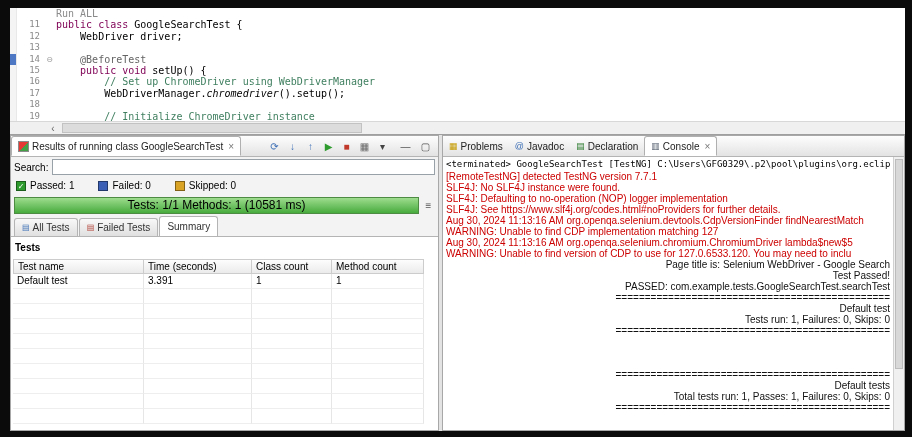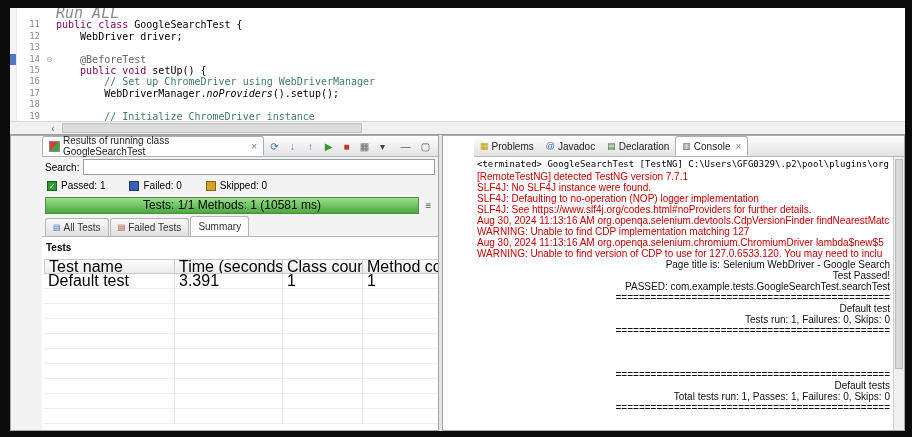--- a/index.html
+++ b/index.html
@@ -15,32 +15,32 @@
   .emarker{width:7px;background:#f4f4f4;border-right:1px solid #e8e8e8;flex:none;}
   .emarker.on{background:#4f78c4;}
   .elnum{width:26px;flex:none;text-align:right;padding-right:3px;color:#8a8a8a;font-size:9px;background:#fff;}
   .efold{width:13px;flex:none;color:#9a9a9a;font-size:8px;text-align:center;font-family:"DejaVu Sans",sans-serif;}
   .ecode{flex:1;overflow:hidden;}
   .tk-kw{color:#7f0055;font-weight:normal;}
   .tk-cm{color:#3f7f5f;}
   .tk-ann{color:#646464;}
   .tk-st{font-style:italic;color:#000;}
   .tk-pl{color:#000;}
-  .tk-mining{color:#8a8a8a;font-style:italic;font-size:15px;}
+  .tk-mining{color:#8a8a8a;font-size:10px;}
 
   
   .hscroll{height:14px;background:#f0f0f0;border-top:1px solid #d8d8d8;border-bottom:1px solid #9f9f9f;
     display:flex;align-items:center;}
   .hs-btn{width:14px;margin-left:36px;text-align:center;color:#666;font-size:10px;}
   .hs-track{flex:1;height:100%;position:relative;}
   .hs-thumb{position:absolute;left:2px;top:1px;bottom:1px;width:300px;background:#dcdcdc;border:1px solid #c2c2c2;}
 
   
   .bottom{flex:1;display:flex;background:#cfcfcf;min-height:0;}
-  .panel{position:relative;display:flex;flex-direction:column;border:1px solid #a8a8a8;min-width:0;padding-left:31px;}
+  .panel{position:relative;display:flex;flex-direction:column;border:1px solid #a8a8a8;min-width:0;}
   .left-panel{width:429px;background:#f3f3f3;}
   .splitter{width:3px;background:#e3e3e3;}
   .right-panel{flex:1;background:#fff;}
 
   .view-tabbar{height:21px;flex:none;display:flex;align-items:stretch;
     background:linear-gradient(#fdfdfd,#e3e3e3);border-bottom:1px solid #b4b4b4;font-size:10px;}
   .view-tab,.vtab{display:flex;align-items:center;gap:3px;padding:0 6px;color:#222;}
   .view-tab.active,.vtab.active{background:#fff;border:1px solid #b0b0b0;border-bottom:1px solid #fff;
     border-top-left-radius:3px;border-top-right-radius:3px;}
   .vtab-ic{font-size:9px;}
@@ -63,21 +63,21 @@
     text-align:center;font-size:12px;line-height:15px;color:#000;}
   .pmenu{width:13px;color:#555;font-size:10px;text-align:center;}
   .subtabs{height:20px;flex:none;display:flex;align-items:flex-end;padding-left:3px;font-size:10px;}
   .subtab{display:flex;align-items:center;gap:3px;padding:1px 7px;height:18px;
     background:linear-gradient(#f8f8f8,#e0e0e0);border:1px solid #b4b4b4;border-bottom:none;
     border-top-left-radius:3px;border-top-right-radius:3px;margin-right:1px;color:#333;}
   .subtab.active{background:#fff;height:20px;}
   .subtab-ic{font-size:8px;}
   .summary-body{flex:1;background:#fff;border-top:1px solid #b4b4b4;padding:3px 10px 0 2px;overflow:hidden;}
   .tests-title{font-weight:bold;font-size:10px;padding:2px 2px 6px;}
-  .ttable{font-size:16px;}
+  .ttable{font-size:10px;}
   .trow{display:flex;height:15px;line-height:14px;}
   .tcell{border-right:1px solid #e6e6e6;border-bottom:1px solid #eeeeee;padding:0 4px;
     overflow:hidden;white-space:nowrap;flex:none;}
   .tcell:nth-child(1){width:131px;}
   .tcell:nth-child(2){width:108px;}
   .tcell:nth-child(3){width:80px;}
   .tcell:nth-child(4){width:92px;}
   .thead .tcell{background:linear-gradient(#fdfdfd,#ebebeb);border:1px solid #cccccc;border-left:none;}
   .thead .tcell:first-child{border-left:1px solid #cccccc;}
 
@@ -100,21 +100,21 @@
 
   <div class="editor">
     <div id="editor-lines">
         <div class="eline"><span class="emarker"></span><span class="elnum"></span><span class="efold"></span><span class="ecode"><span class="tk-mining">Run ALL</span></span></div>
         <div class="eline"><span class="emarker"></span><span class="elnum">11</span><span class="efold"></span><span class="ecode"><span class="tk-kw">public class</span><span class="tk-pl"> GoogleSearchTest {</span></span></div>
         <div class="eline"><span class="emarker"></span><span class="elnum">12</span><span class="efold"></span><span class="ecode"><span class="tk-pl">    WebDriver driver;</span></span></div>
         <div class="eline"><span class="emarker"></span><span class="elnum">13</span><span class="efold"></span><span class="ecode"></span></div>
         <div class="eline"><span class="emarker on"></span><span class="elnum">14</span><span class="efold">⊖</span><span class="ecode"><span class="tk-ann">    @BeforeTest</span></span></div>
         <div class="eline"><span class="emarker"></span><span class="elnum">15</span><span class="efold"></span><span class="ecode"><span class="tk-pl">    </span><span class="tk-kw">public void</span><span class="tk-pl"> setUp() {</span></span></div>
         <div class="eline"><span class="emarker"></span><span class="elnum">16</span><span class="efold"></span><span class="ecode"><span class="tk-cm">        // Set up ChromeDriver using WebDriverManager</span></span></div>
-        <div class="eline"><span class="emarker"></span><span class="elnum">17</span><span class="efold"></span><span class="ecode"><span class="tk-pl">        WebDriverManager.</span><span class="tk-st">noProviders</span><span class="tk-pl">().setup();</span></span></div>
+        <div class="eline"><span class="emarker"></span><span class="elnum">17</span><span class="efold"></span><span class="ecode"><span class="tk-pl">        WebDriverManager.</span><span class="tk-st">chromedriver</span><span class="tk-pl">().setup();</span></span></div>
         <div class="eline"><span class="emarker"></span><span class="elnum">18</span><span class="efold"></span><span class="ecode"></span></div>
         <div class="eline"><span class="emarker"></span><span class="elnum">19</span><span class="efold"></span><span class="ecode"><span class="tk-cm">        // Initialize ChromeDriver instance</span></span></div>
       </div>
   </div>
 
   <div class="hscroll">
     <span class="hs-btn">‹</span>
     <div class="hs-track">
       <div class="hs-thumb"></div>
     </div>

